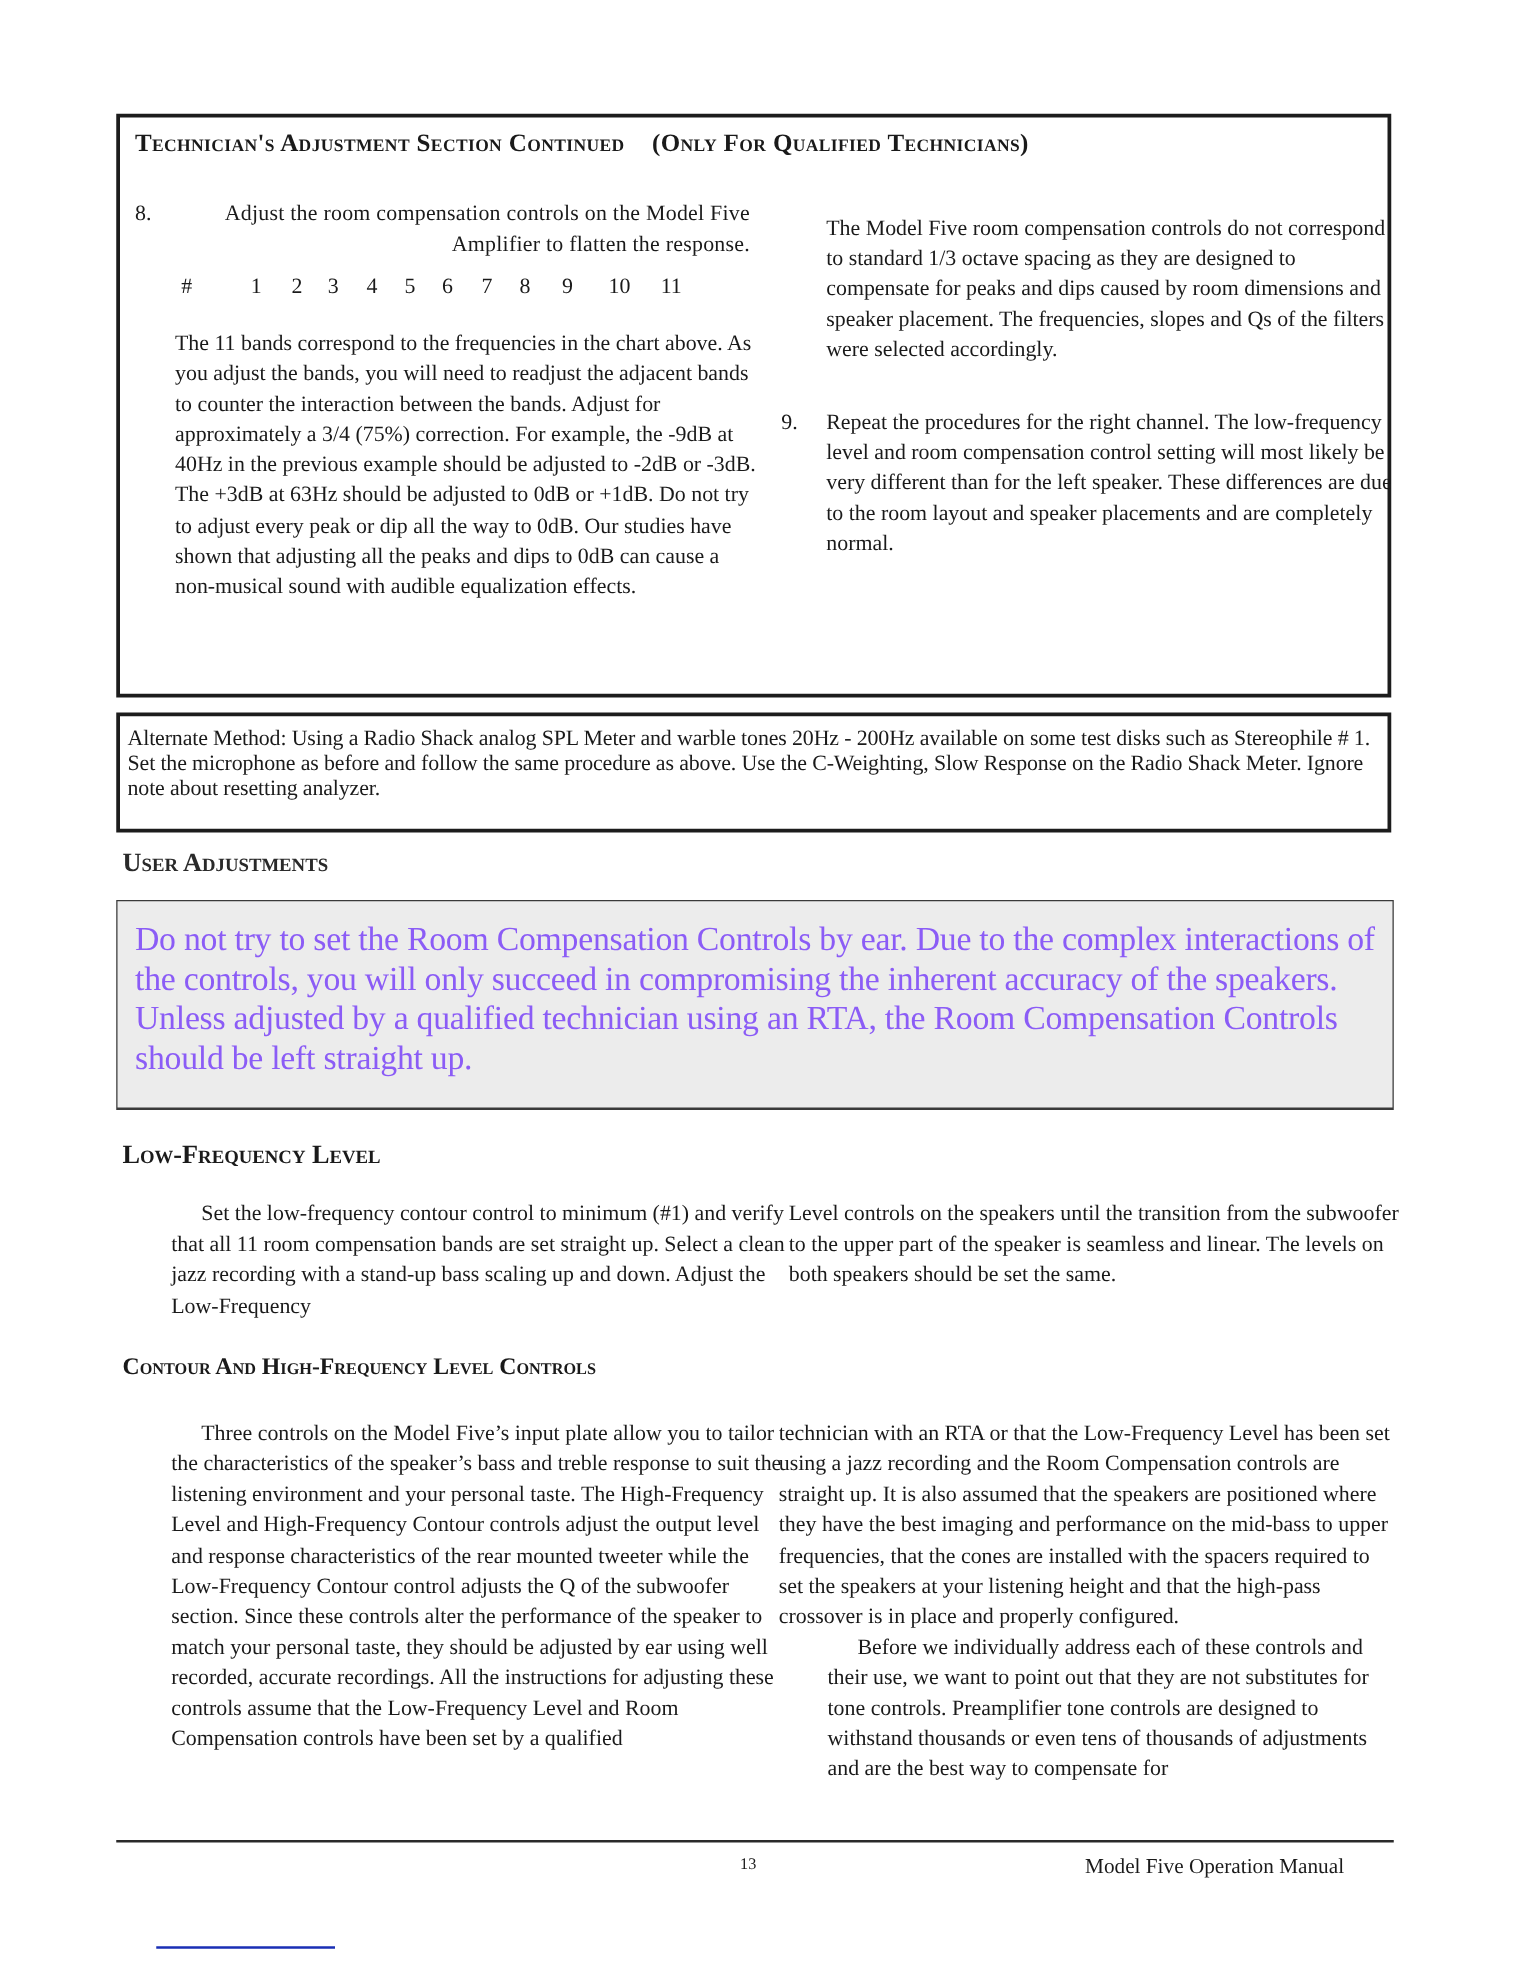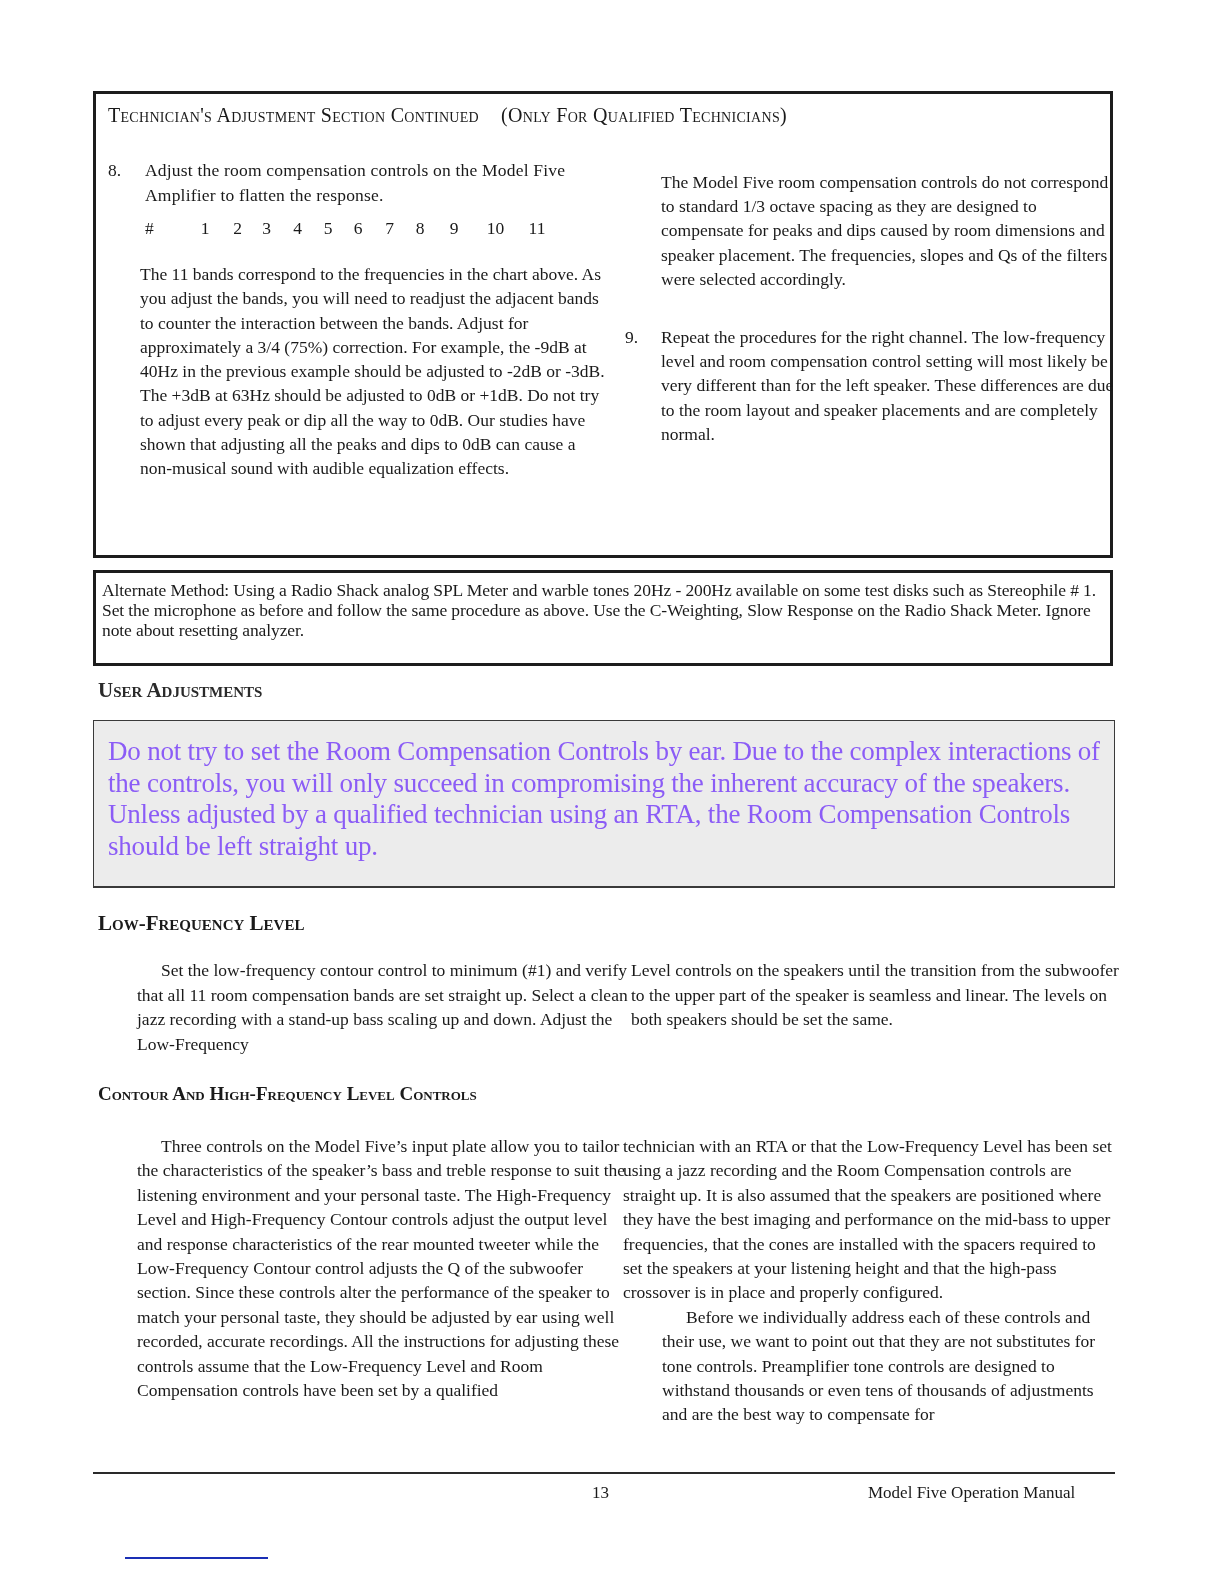--- a/index.html
+++ b/index.html
@@ -6,29 +6,29 @@
   body {
     width: 1224px; height: 1584px; background: #ffffff; position: relative;
     font-family: "Liberation Serif", "DejaVu Serif", serif; color: #1a1a1a; overflow: hidden;
   }
   .abs { position: absolute; }
   .box-tech {
     left: 93px; top: 91px; width: 1020px; height: 467px;
     border: 3px solid #1c1c1c; box-sizing: border-box;
   }
   .tech-title {
-    left: 108px; top: 104px; font-size: 20px; font-weight: normal; letter-spacing: 0.3px;
+    left: 108px; top: 104px; font-size: 20px; font-weight: bold; letter-spacing: 0.3px;
     font-variant: small-caps; white-space: nowrap;
   }
   .tech-title .gap { display: inline-block; width: 22px; }
   .col { font-size: 17.5px; line-height: 24.5px; }
   .step-num { position: absolute; }
   .step8 { left: 108px; top: 158px; width: 490px; }
   .step8 .num { left: 0; top: 0; }
-  .step8 .txt { position: absolute; left: 37px; top: 0; width: 455px; letter-spacing: 0.2px; }
+  .step8 .txt { position: absolute; left: 37px; top: 0; width: 455px; letter-spacing: 0.2px; text-align: right; }
   .freq-table { left: 145px; top: 216px; font-size: 17.5px; line-height: 24.5px; }
   .freq-row { display: flex; height: 24.5px; }
   .freq-row span { display: inline-block; text-align: center; }
   .freq-row .lab { width: 42px; text-align: left; }
   .step8-body { left: 140px; top: 262px; width: 470px; font-size: 17.5px; line-height: 24.3px; }
   .right-note { left: 661px; top: 170px; width: 450px; font-size: 17.5px; line-height: 24.2px; }
   .step9 { left: 625px; top: 325px; width: 490px; font-size: 17.5px; line-height: 24.2px; }
   .step9 .num { left: 0; top: 0; }
   .step9 .txt { position: absolute; left: 36px; top: 0; width: 455px; }
   .box-alt {
@@ -50,21 +50,21 @@
     letter-spacing: -0.2px;
   }
   .h-low { left: 98px; top: 911px; font-size: 21px; font-weight: bold; font-variant: small-caps; }
   .low-left { left: 98px; top: 958px; width: 495px; font-size: 17.5px; line-height: 24.5px; }
   .low-right { left: 631px; top: 958px; width: 490px; font-size: 17.5px; line-height: 24.5px; }
   .indent { text-indent: 24px; margin-left: 39px; }
   .h-contour { left: 98px; top: 1083px; font-size: 19px; font-weight: bold; font-variant: small-caps; }
   .cont-left { left: 98px; top: 1134px; width: 500px; font-size: 17.5px; line-height: 24.4px; }
   .cont-right { left: 623px; top: 1134px; width: 495px; font-size: 17.5px; line-height: 24.4px; }
   .footer-rule { left: 93px; top: 1472px; width: 1022px; height: 2px; background: #2a2a2a; }
-  .page-num { left: 592px; top: 1483px; font-size: 17px; }
+  .page-num { left: 592px; top: 1483px; font-size: 13px; }
   .manual-name { left: 868px; top: 1483px; font-size: 17px; }
   .blue-line { left: 125px; top: 1557px; width: 143px; height: 2px; background: #1a2fb5; }
   p { margin: 0; }
 </style>
 </head>
 <body>
 
 <div class="abs box-tech"></div>
 <div class="abs tech-title">
   <span>Technician's Adjustment Section Continued</span><span class="gap"></span><span>(Only For Qualified Technicians)</span>

